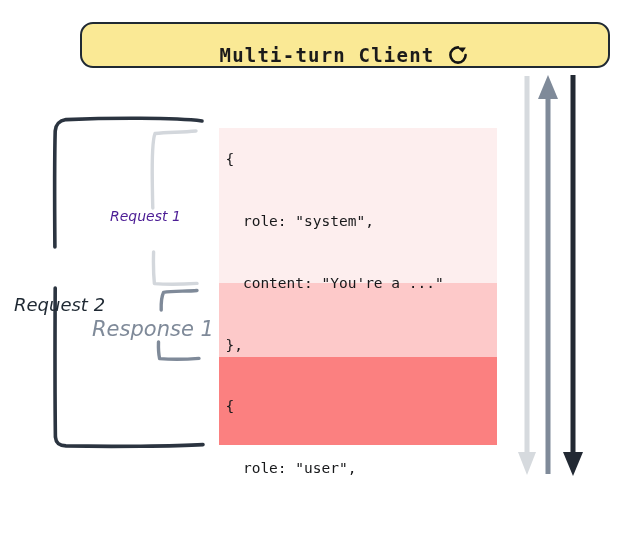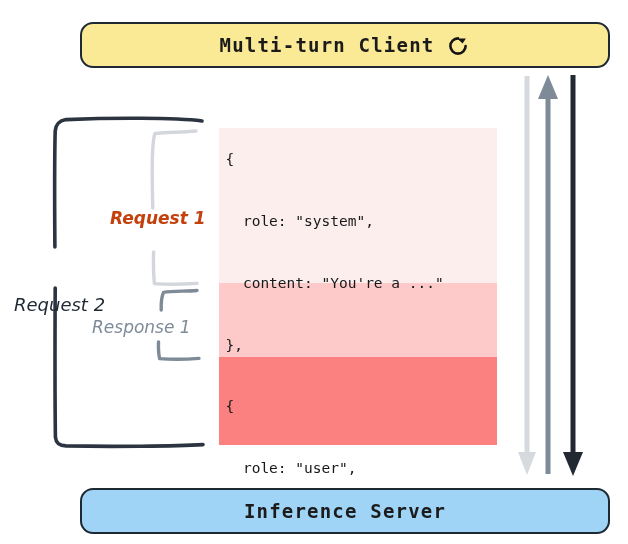--- a/index.html
+++ b/index.html
@@ -25,20 +25,21 @@
     font-family:"DejaVu Sans Mono","Liberation Mono",monospace;
     font-size:19px;
     font-weight:700;
     letter-spacing:1.2px;
     color:#1b1b1b;
     white-space:nowrap;
   }
   #client-node{
     left:80px;top:22px;width:530px;height:46px;
     background:#fae995;
+    align-items:flex-end;
   }
   #server-node{
     left:80px;top:488px;width:530px;height:46px;
     background:#9fd4f7;
   }
   .refresh-wrap{
     display:inline-flex;align-items:center;justify-content:center;
     width:24px;height:24px;margin-left:12px;
     position:relative;top:1px;
   }
@@ -72,22 +73,22 @@
 
   
   .hand-label{
     position:absolute;
     font-family:"DejaVu Sans","Liberation Sans",sans-serif;
     font-style:italic;
     font-size:17px;
     white-space:nowrap;
     z-index:5;
   }
-  #label-request1{left:110px;top:208px;color:#c2410c;font-size:17px;font-weight:bold;}
-  #label-response1{left:92px;top:317px;color:#7f8a99;font-size:17px;}
+  #label-request1{left:110px;top:208px;color:#4c1d95;font-size:14px;}
+  #label-response1{left:92px;top:317px;color:#7f8a99;font-size:21px;}
   #label-request2{left:14px;top:258px;color:#1f2933;font-size:18px;margin-top:36px;}
 
   
   #arrows{position:absolute;left:0;top:0;width:628px;height:544px;z-index:1;}
 </style>
 </head>
 <body>
 
 <div id="canvas">
 
@@ -167,17 +168,14 @@
       <line x1="548" y1="96" x2="548" y2="474" stroke="#7f8a99" stroke-width="5"></line>
       <path d="M538 99 L558 99 L548 75 Z" fill="#7f8a99"></path>
     </g>
 
     <g>
       <line x1="573" y1="75" x2="573" y2="455" stroke="#222933" stroke-width="5"></line>
       <path d="M563 452 L583 452 L573 476 Z" fill="#222933"></path>
     </g>
   </svg>
 
-  <div class="node" id="server-node">
-    <span class="node-label">Inference Server</span>
-  </div>
 
 </div>
 
 </body></html>

